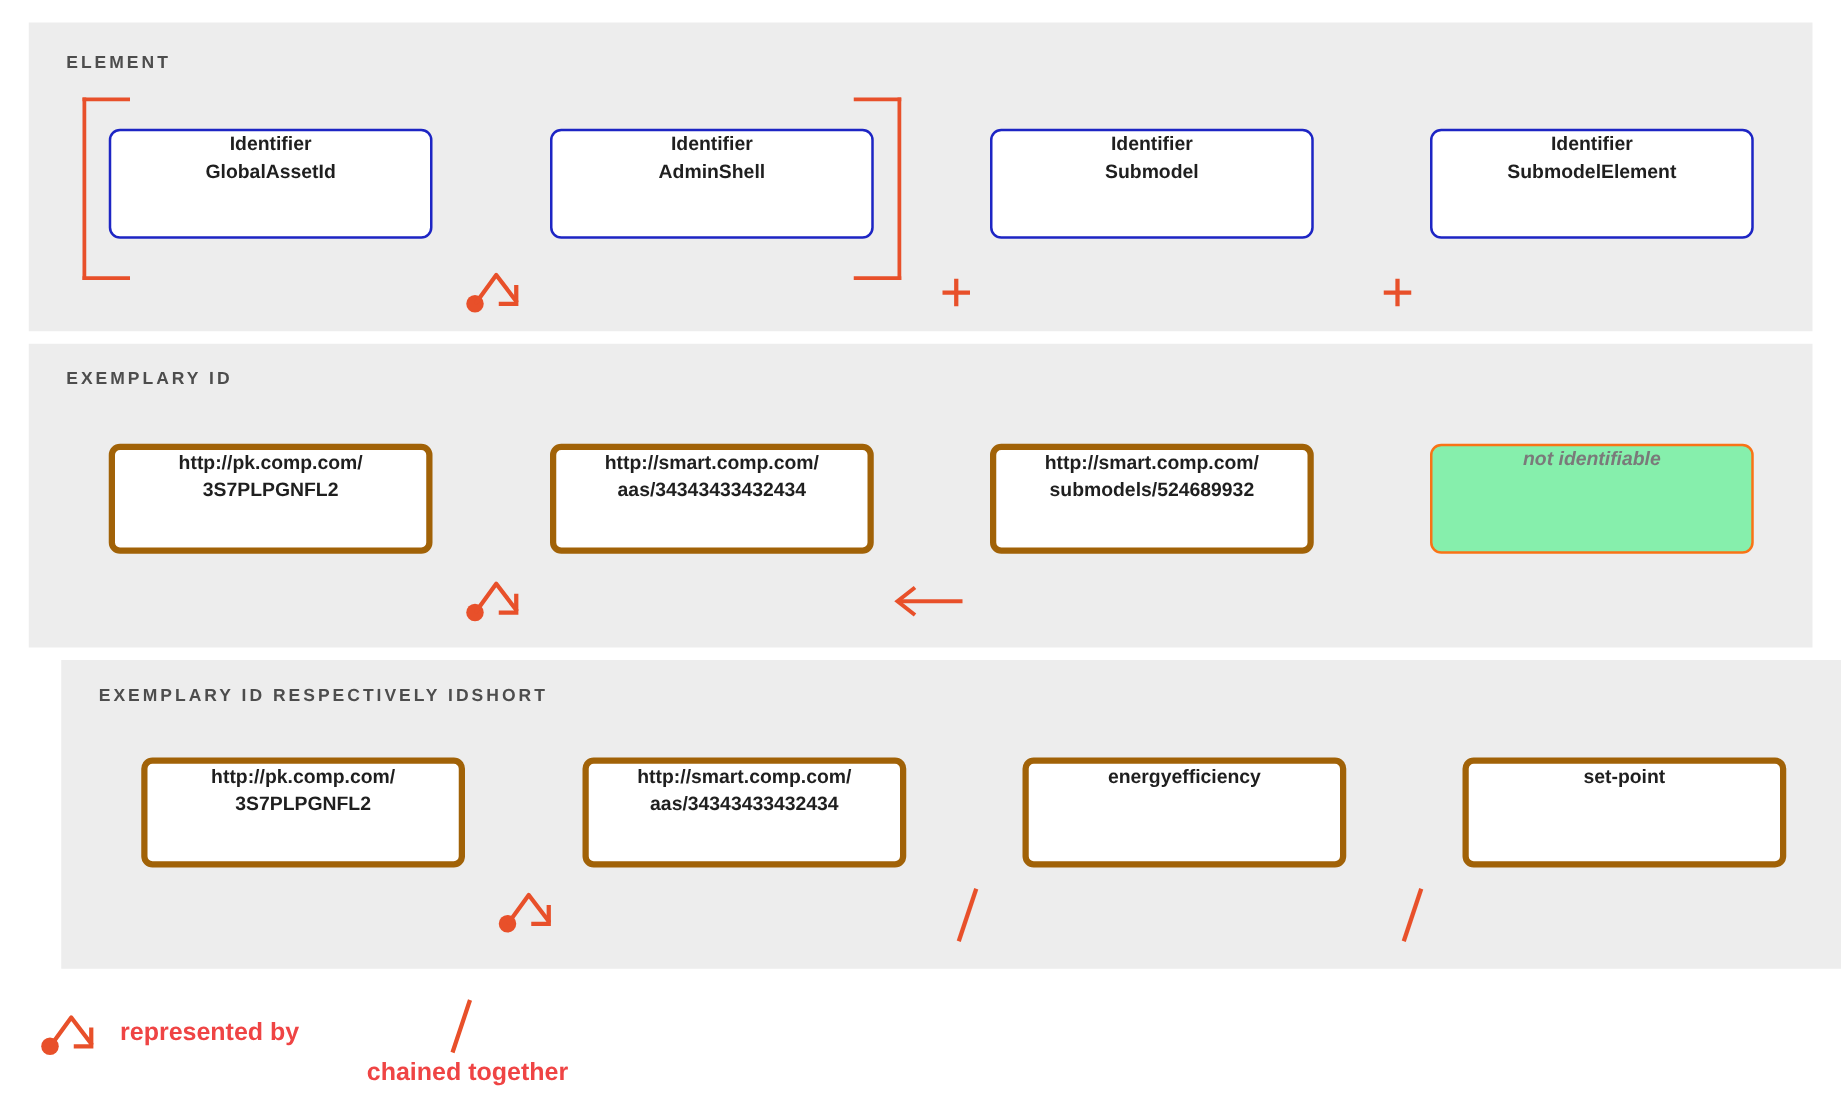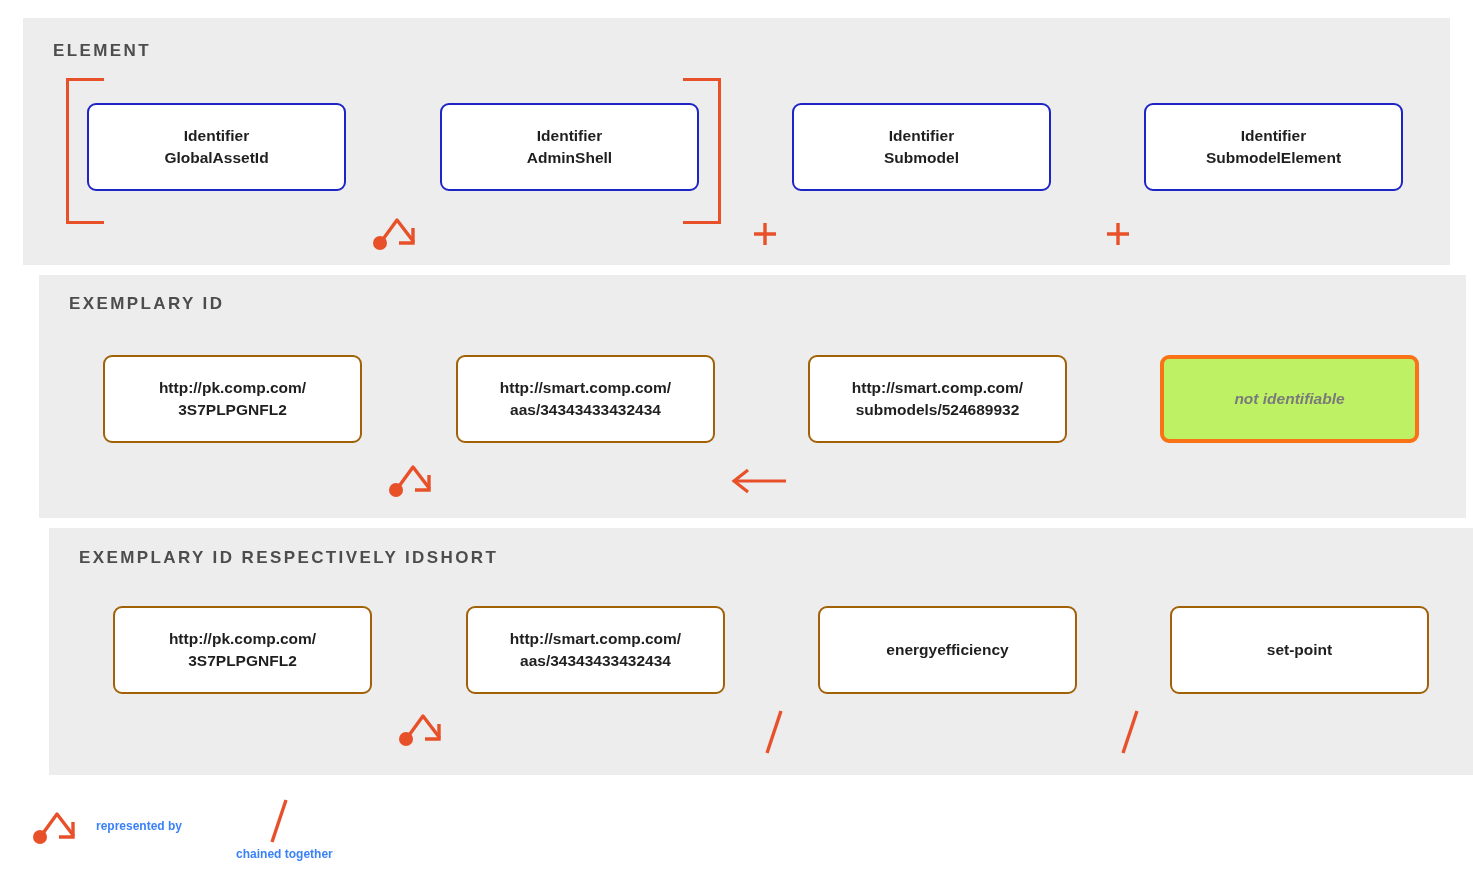--- a/index.html
+++ b/index.html
@@ -13,57 +13,56 @@
     overflow:hidden;
   }
 
   .panel {
     position:absolute;
     left:23px;
     width:1427px;
     background:#ededed;
   }
   #panel-element  { top:18px;  height:247px; }
-  #panel-id       { top:275px; height:243px;margin-left:16px; }
+  #panel-id       { top:275px; height:243px; }
   #panel-idshort  { top:528px; height:247px;margin-left:26px; }
 
   .panel-title {
     position:absolute;
     left:30px;
-    font-size:17px;
+    font-size:14px;
     font-weight:700;
     letter-spacing:2.4px;
     color:#4d4d4d;
     text-transform:uppercase;
     white-space:nowrap;
   }
   #panel-element .panel-title  { top:23px; }
   #panel-id .panel-title       { top:19px; }
   #panel-idshort .panel-title  { top:20px; }
 
   
   .box {
     position:absolute;
     height:88px;
     border-radius:9px;
     background:#ffffff;
     display:flex;
-    align-items:center;
     justify-content:center;
     text-align:center;
     font-size:15.5px;
     font-weight:700;
     line-height:1.45;
     color:#1f1f1f;
   }
   .box.blue  { border:2.5px solid #1d25c4; }
-  .box.gray  { border:2px solid #a16207; }
+  .box.gray  { border:5px solid #a16207; }
   .box.muted {
-    border:4px solid #f97316;
-    background:#bef264;
+    border:2px solid #f97316;
+    background:#86efac;
     color:#7a7a7a;
     font-style:italic;
     font-weight:700;
   }
   .box .txt { display:block; padding:0 10px; }
 
   
   .col1 { left:64px;   width:259px; }
   .col2 { left:417px;  width:259px; }
   .col3 { left:769px;  width:259px; }
@@ -117,23 +116,23 @@
     height:62px;
     display:flex;
     align-items:center;
   }
   .legend-item {
     display:flex;
     align-items:center;
     height:62px;
   }
   .legend-label {
-    font-size:12px;
+    font-size:20px;
     font-weight:700;
-    color:#3b82f6;
+    color:#ef4444;
     white-space:nowrap;
   }
   #lg-rep      { margin-left:9px; }
   #lg-rep  .legend-label { margin-left:14px; }
   #lg-belongs  { margin-left:52px; }
   #lg-belongs .legend-label { margin-left:16px; }
   #lg-chained  { margin-left:44px;flex-direction:column; }
   #lg-chained .legend-label { margin-left:10px; }
 
   svg { display:block; overflow:visible; }

